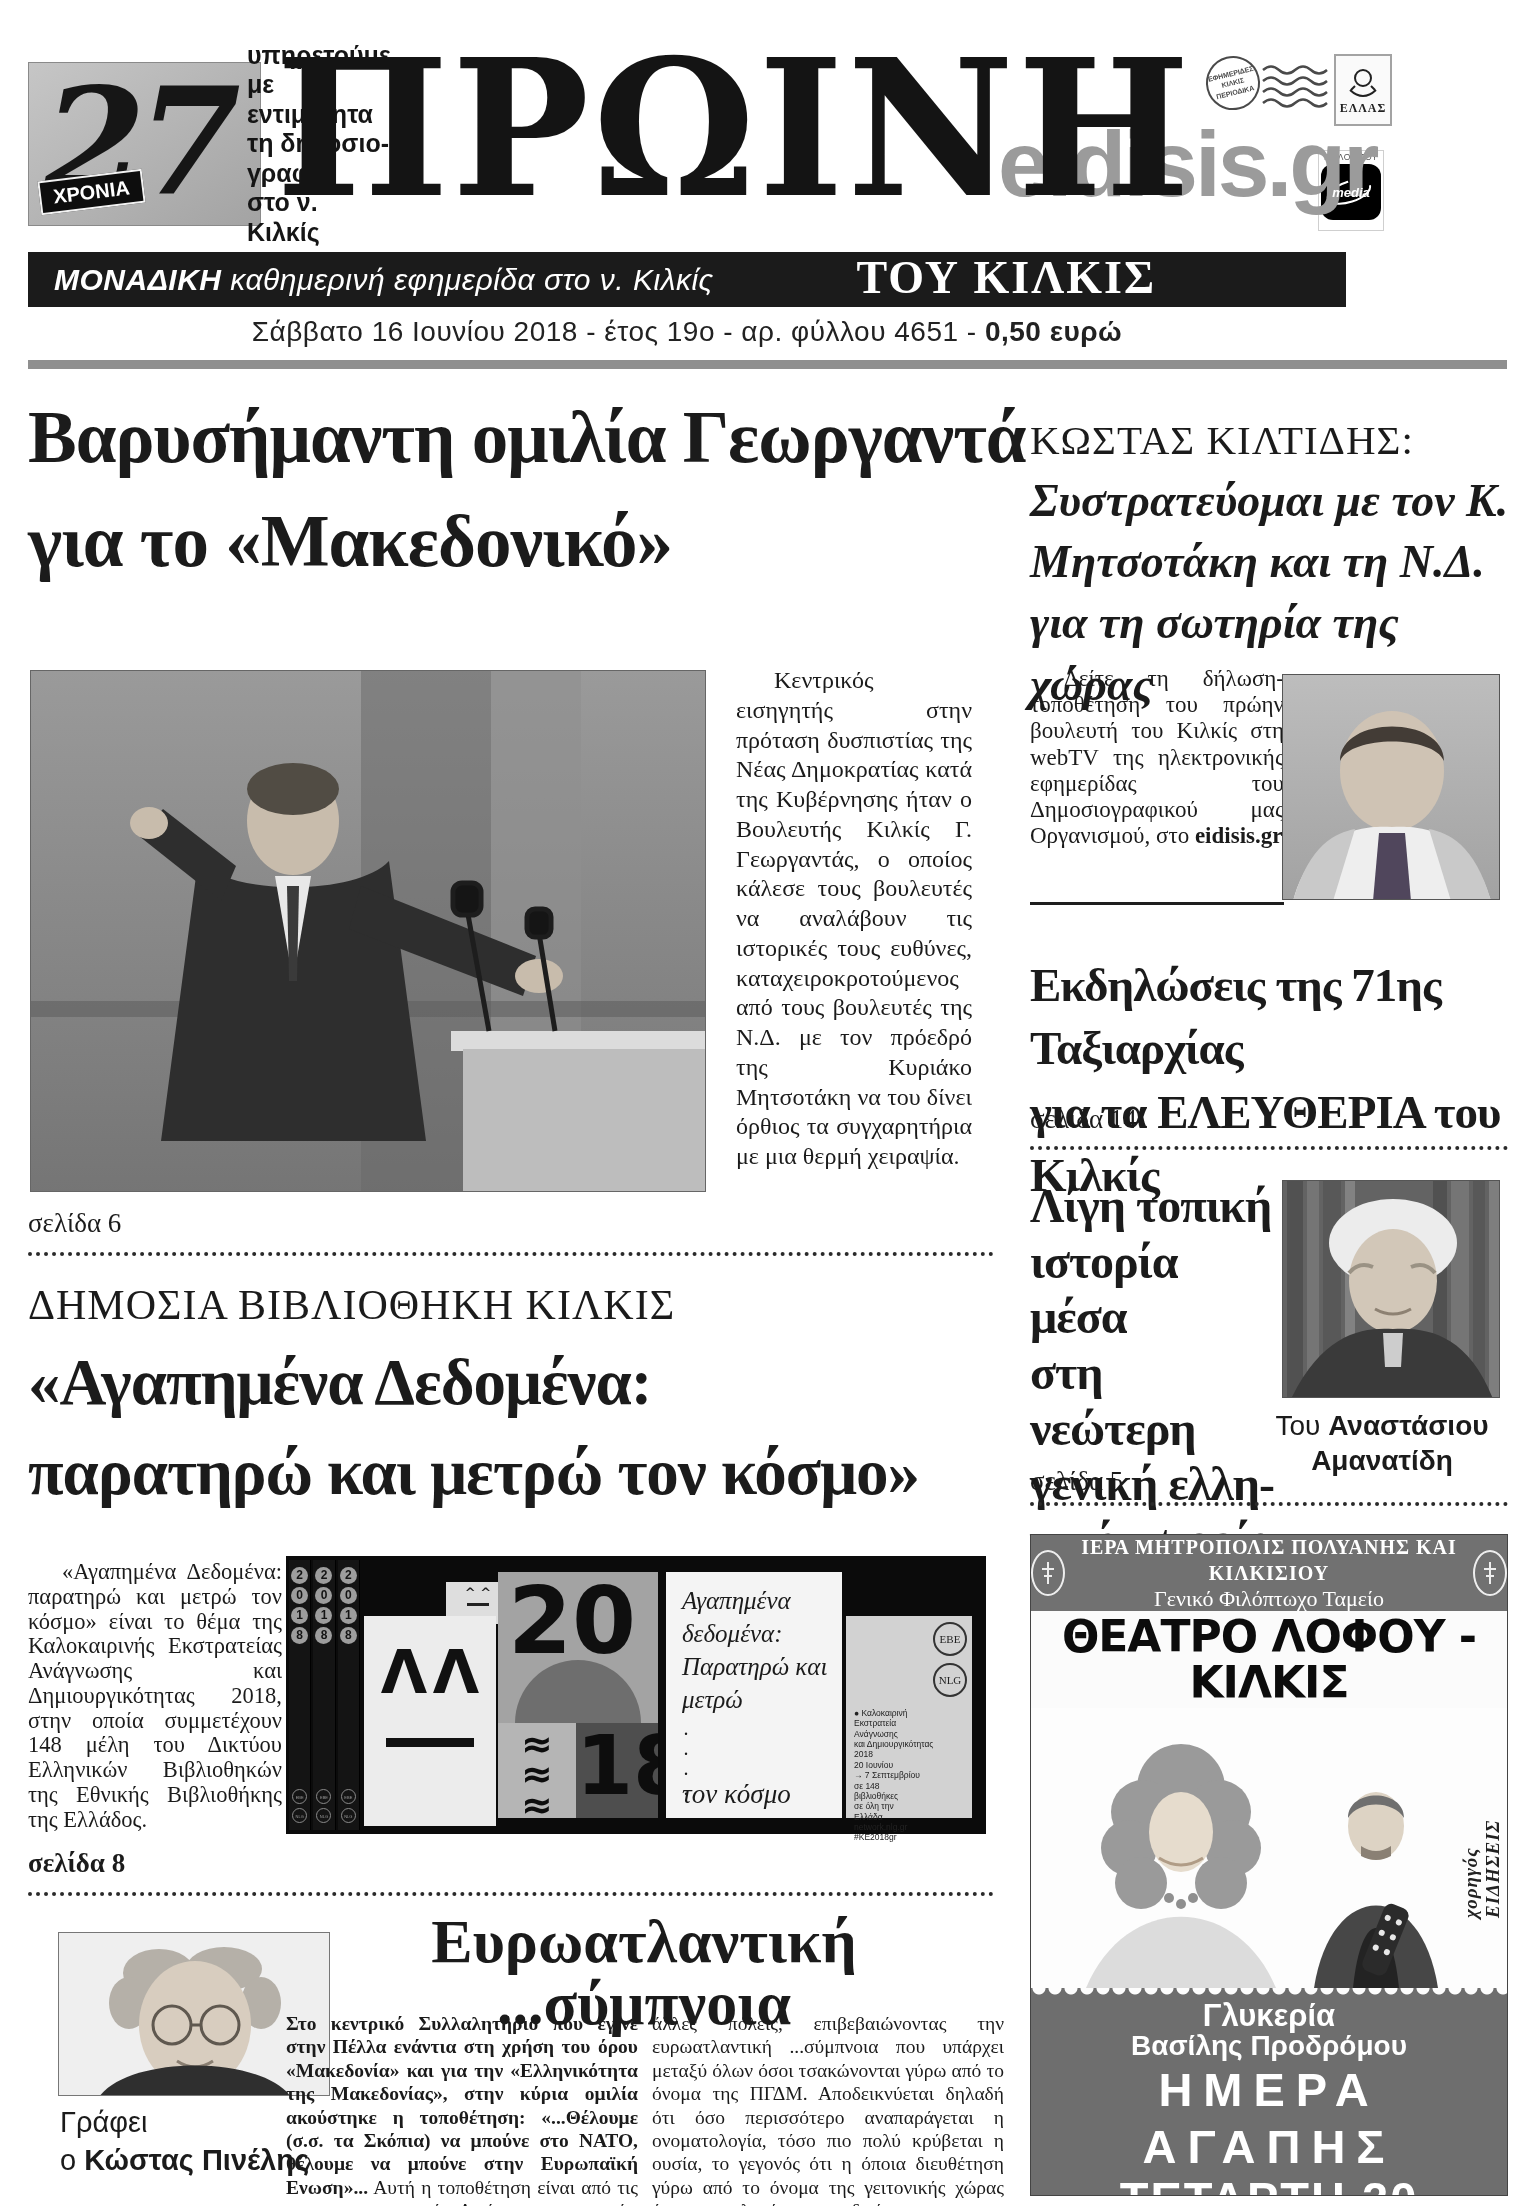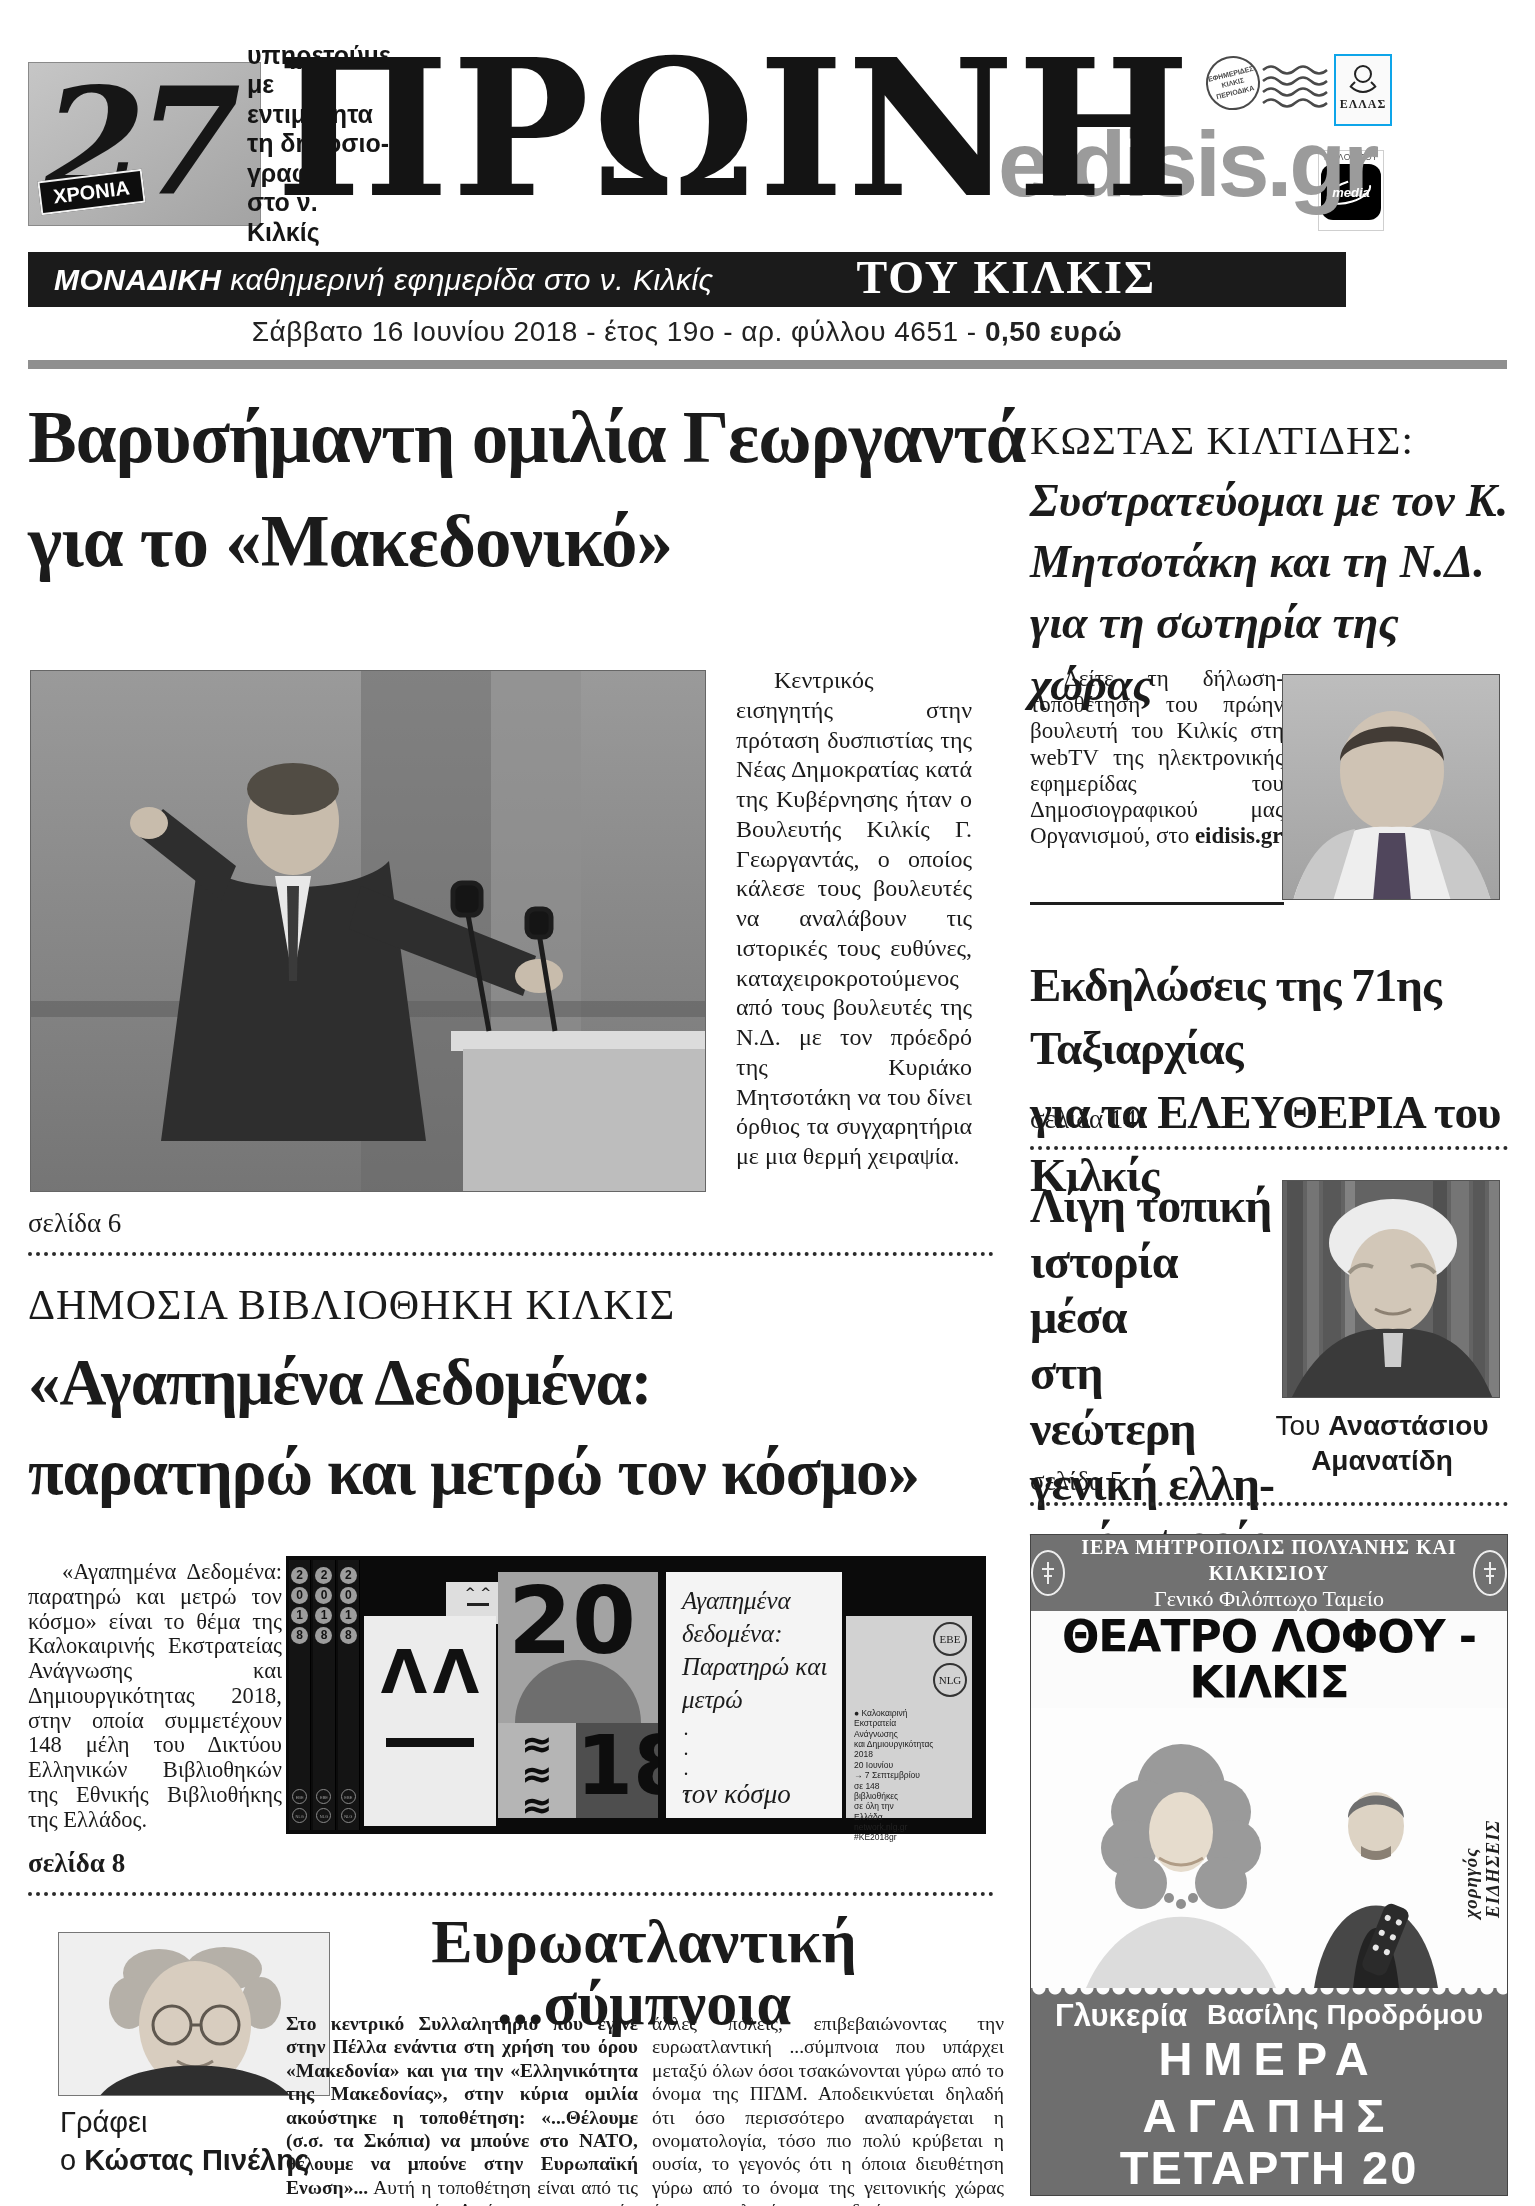--- a/index.html
+++ b/index.html
@@ -27,23 +27,23 @@
     font:bold 183px/1 "DejaVu Serif",serif; letter-spacing:3px; color:#141414;
     transform:scaleY(1.03); transform-origin:top left; }
   .masthead-site { left:998px; top:118px; z-index:1; color:#9b9b9b;
     font:bold 93px/1 "Liberation Sans",sans-serif; letter-spacing:-3px; }
 
   .stamp-circle { left:1206px; top:56px; width:54px; height:54px; border:2px solid #4a4a4a;
     border-radius:50%; transform:rotate(-14deg); display:flex; align-items:center;
     justify-content:center; text-align:center; color:#4a4a4a;
     font:bold 7px/1.35 "Liberation Sans",sans-serif; }
   .stamp-waves { left:1262px; top:64px; }
-  .stamp-ellas { left:1334px; top:54px; width:58px; height:72px; border:2px solid #0ea5e9;
-    display:flex; flex-direction:column; align-items:center; justify-content:flex-end;
-    padding-bottom:14px; background:#fafafa; }
+  .stamp-ellas { left:1334px; top:54px; width:58px; height:72px; border:2px solid #a3a3a3;
+    display:flex; flex-direction:column; align-items:center; justify-content:center;
+    padding-bottom:2px; background:#fafafa; }
   .stamp-ellas-label { font:bold 12px/1 "Liberation Serif",serif; letter-spacing:1px; color:#222; }
   .member-box { left:1318px; top:150px; width:66px; text-align:center; border:1px solid #cfcfcf;
     padding:2px; background:#fff; }
   .member-label { font:8.5px/1.1 "Liberation Sans",sans-serif; color:#555; letter-spacing:.5px; }
   .media-badge { position:relative; width:60px; height:56px; margin:2px auto 8px; background:#000000;
     border-radius:12px; display:flex; align-items:center; justify-content:center; overflow:hidden; }
   .media-badge span { color:#fff; font:italic bold 13px/1 "Liberation Sans",sans-serif; z-index:1; }
   .media-badge svg { position:absolute; left:0; top:0; }
 
   .bar { left:28px; top:252px; width:1318px; height:55px; background:#1b1b1b; color:#fff;
@@ -162,21 +162,21 @@
   .po-scallop-b { height:9px; background:radial-gradient(circle at 8px -1px,#717171 7px,transparent 8px);
     background-size:16px 9px; }
   .po-venue { font:900 44px/1.05 "DejaVu Sans",sans-serif; text-align:center; color:#0c0c0c;
     padding:3px 0 2px; letter-spacing:-1px; }
   .po-photo { height:280px; position:relative; background:#fdfdfd; }
   .po-sponsor { position:absolute; right:3px; top:50%; transform:translateY(-50%) rotate(180deg);
     writing-mode:vertical-rl; font:bold italic 19px "Liberation Serif",serif; letter-spacing:1px; color:#222; }
   .po-band { flex:1; background:#6e6e6e; color:#fff; text-align:center; position:relative; padding-top:10px; }
   .po-scallop-t { position:absolute; top:0; left:0; right:0; height:8px;
     background:radial-gradient(circle at 8px 0px,#fdfdfd 6px,transparent 7px); background-size:16px 8px; }
-  .po-names { display:flex; justify-content:space-between; padding:2px 24px 0; }
+  .po-names { display:flex; justify-content:space-between; padding:2px 24px 0;flex-direction:column; }
   .po-artist-l { font:bold 31px/1 "Liberation Sans",sans-serif; }
   .po-artist-r { font:bold 28px/1.1 "Liberation Sans",sans-serif; }
   .po-event { font:900 47px/1.2 "Liberation Sans",sans-serif; letter-spacing:11px; }
   .po-date  { font:900 47px/1.02 "Liberation Sans",sans-serif; letter-spacing:2px; }
 </style>
 </head>
 <body>
 
 <div id="page">
 

